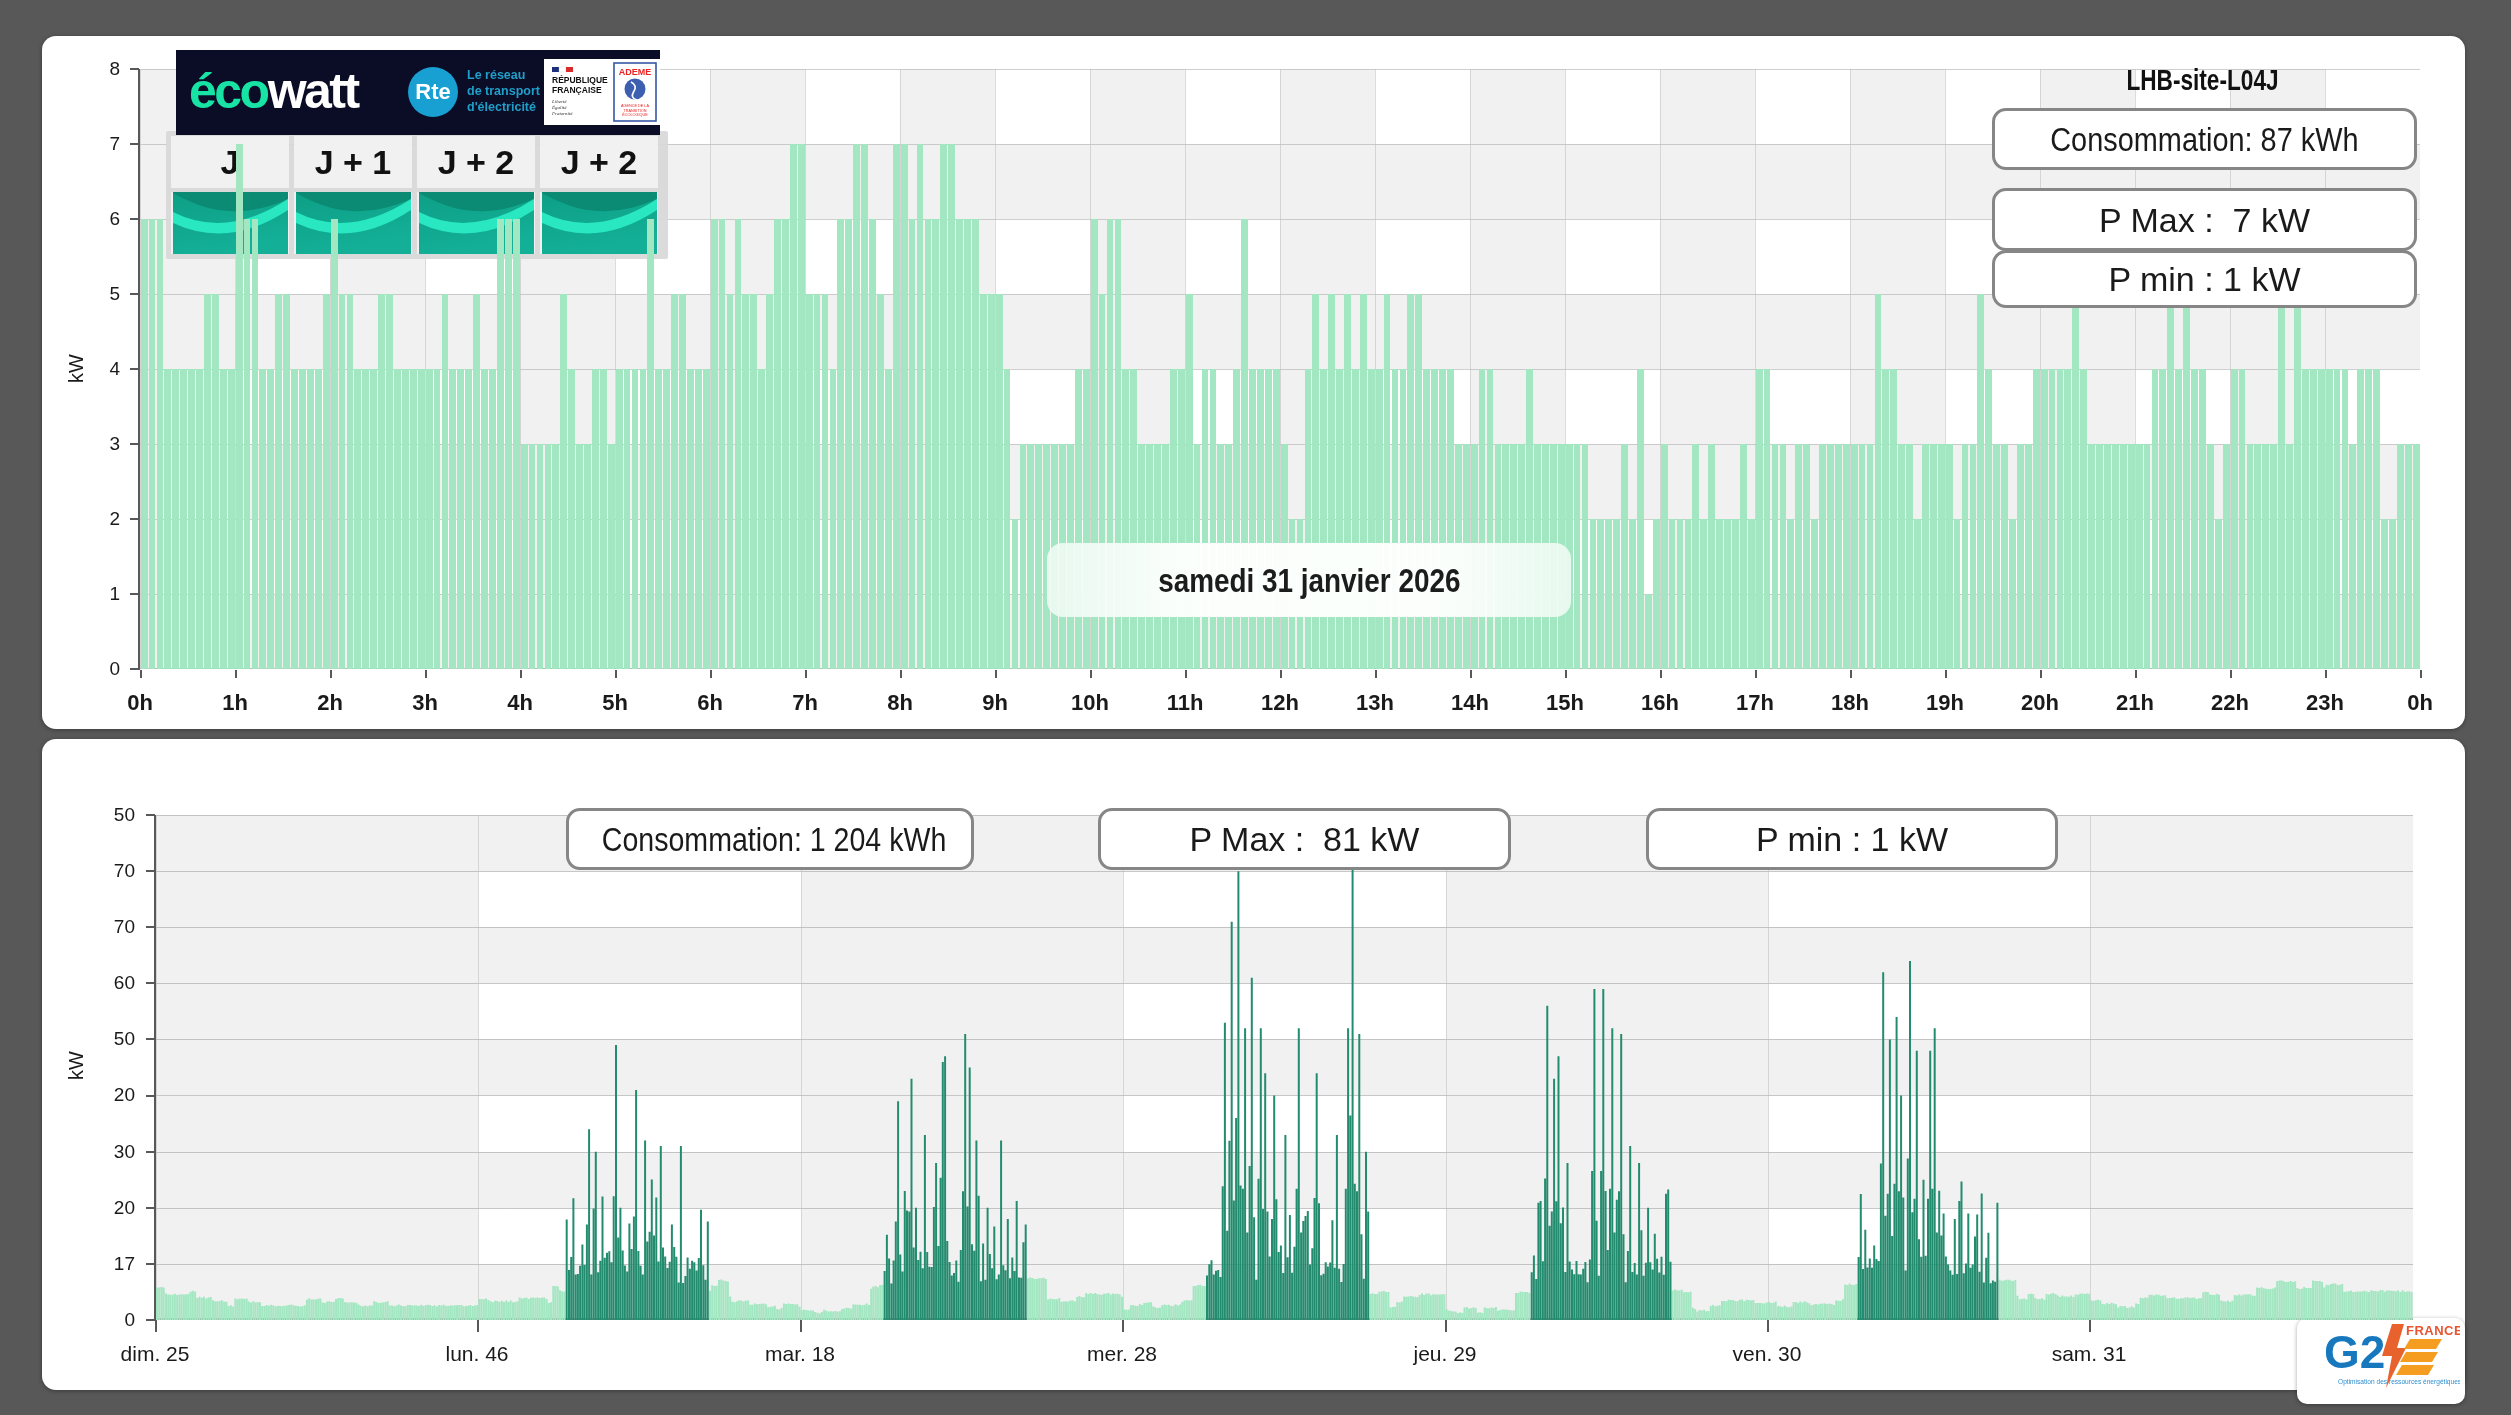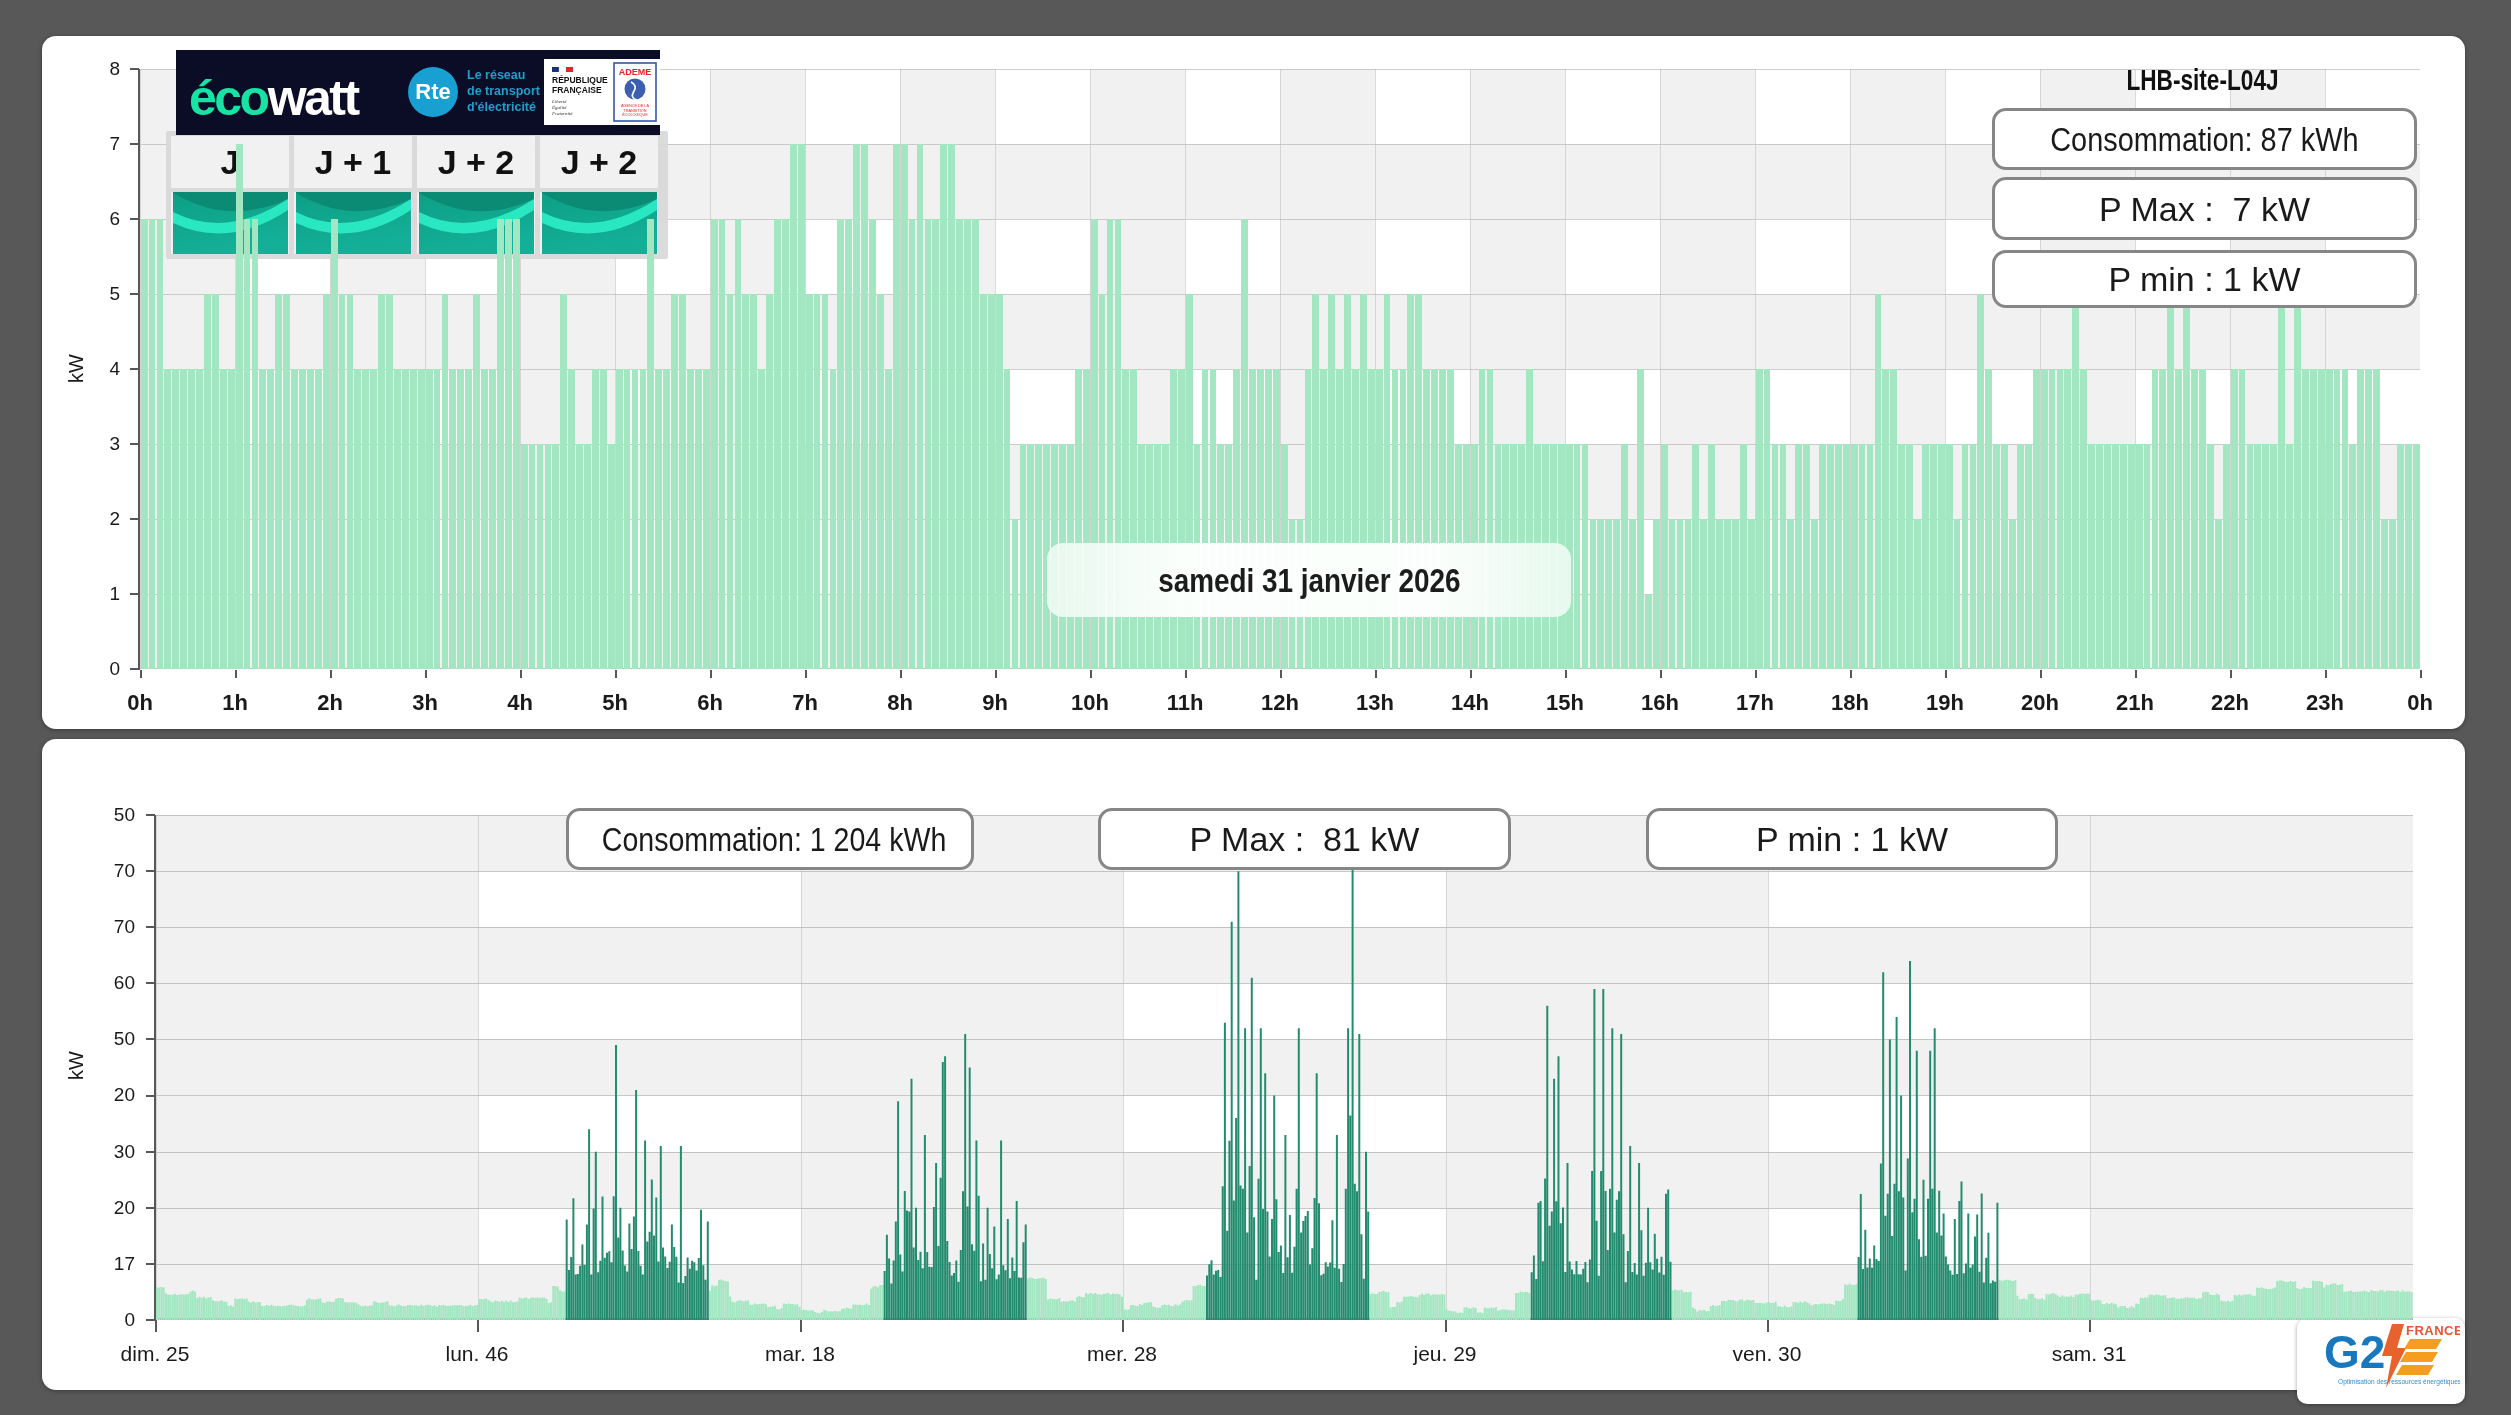--- a/index.html
+++ b/index.html
@@ -23,21 +23,21 @@
 .txt2{position:absolute;top:670px;width:2px;height:8px;background:#58585a}
 .kwlab{position:absolute;font-size:20px;color:#1a1a1a;transform:rotate(-90deg)}
 
 #jtable{position:absolute;left:166px;top:131px;width:502px;height:128px;background:rgba(216,216,216,.92);border-radius:2px}
 .jlab{position:absolute;top:5px;width:118px;height:52px;background:rgba(241,241,241,.96);margin-left:5px;
 font-size:34px;font-weight:bold;color:#111;text-align:center;line-height:52px}
 .jimg{position:absolute;top:61px;width:118px;height:62px;margin-left:5px;background:rgba(241,241,241,.96)}
 .jimg svg{position:absolute;left:1.5px;top:0px}
 
 #banner{position:absolute;left:176px;top:50px;width:484px;height:85px;background:#0b0c26}
-#ew{position:absolute;left:13px;top:19px;font-size:50px;font-weight:bold;letter-spacing:-2.5px}
+#ew{position:absolute;left:13px;top:12px;font-size:50px;font-weight:bold;letter-spacing:-2.5px}
 #ew b{color:#17e3a4}#ew i{color:#fff;font-style:normal}
 #rtec{position:absolute;left:232px;top:17px;width:50px;height:50px;border-radius:50%;background:#18a0d2;color:#fff;text-align:center;font-size:22px;line-height:50px;font-weight:bold}
 #rtxt{position:absolute;left:291px;top:17px;font-size:12.5px;line-height:16px;color:#1f9fc9;font-weight:bold}
 #wbox{position:absolute;left:368px;top:9px;width:116px;height:66px;background:#fff}
 
 .sbox{position:absolute;background:#fff;border:3px solid #868686;border-radius:14px;text-align:center;font-size:34px;color:#1a1a1a;white-space:nowrap}
 .sq{display:inline-block;transform:scaleX(0.85)}
 .sq2{display:inline-block;transform:scaleX(0.84)}
 .title1{position:absolute;left:1990px;top:64px;width:425px;text-align:center;font-size:29px;font-weight:bold;color:#111;transform:scaleX(0.78)}
 #datelab{position:absolute;left:1047px;top:543px;width:524px;height:74px;background:linear-gradient(90deg,rgba(240,251,245,.88),rgba(254,255,254,.96) 25% 75%,rgba(240,251,245,.88));border-radius:16px;
@@ -509,21 +509,21 @@
     <i class="tb" style="left:2373.2px;width:6.9px;height:300px"></i>
     <i class="tb" style="left:2381.1px;width:6.9px;height:150px"></i>
     <i class="tb" style="left:2389.0px;width:6.9px;height:150px"></i>
     <i class="tb" style="left:2396.9px;width:6.9px;height:225px"></i>
     <i class="tb" style="left:2404.9px;width:6.9px;height:225px"></i>
     <i class="tb" style="left:2412.8px;width:6.9px;height:225px"></i>
   </div>
 <div id="datelab"><span>samedi 31 janvier 2026</span></div>
 <div class="title1">LHB-site-L04J</div>
 <div class="sbox" style="left:1992px;top:108px;width:425px;height:62px;line-height:57px"><span class="sq">Consommation: 87 kWh</span></div>
-<div class="sbox" style="left:1992px;top:177px;width:425px;height:63px;line-height:58px">P Max :&nbsp; 7 kW</div>
+<div class="sbox" style="left:1992px;top:188px;width:425px;height:63px;line-height:58px">P Max :&nbsp; 7 kW</div>
 <div class="sbox" style="left:1992px;top:250px;width:425px;height:58px;line-height:53px">P min : 1 kW</div>
 
 <div class="bfullrow" style="top:815.0px"></div>
 <div class="baltrow" style="top:871.1px"></div>
 <div class="bfullrow" style="top:927.2px"></div>
 <div class="baltrow" style="top:983.3px"></div>
 <div class="bfullrow" style="top:1039.4px"></div>
 <div class="baltrow" style="top:1095.5px"></div>
 <div class="bfullrow" style="top:1151.6px"></div>
 <div class="baltrow" style="top:1207.7px"></div>

